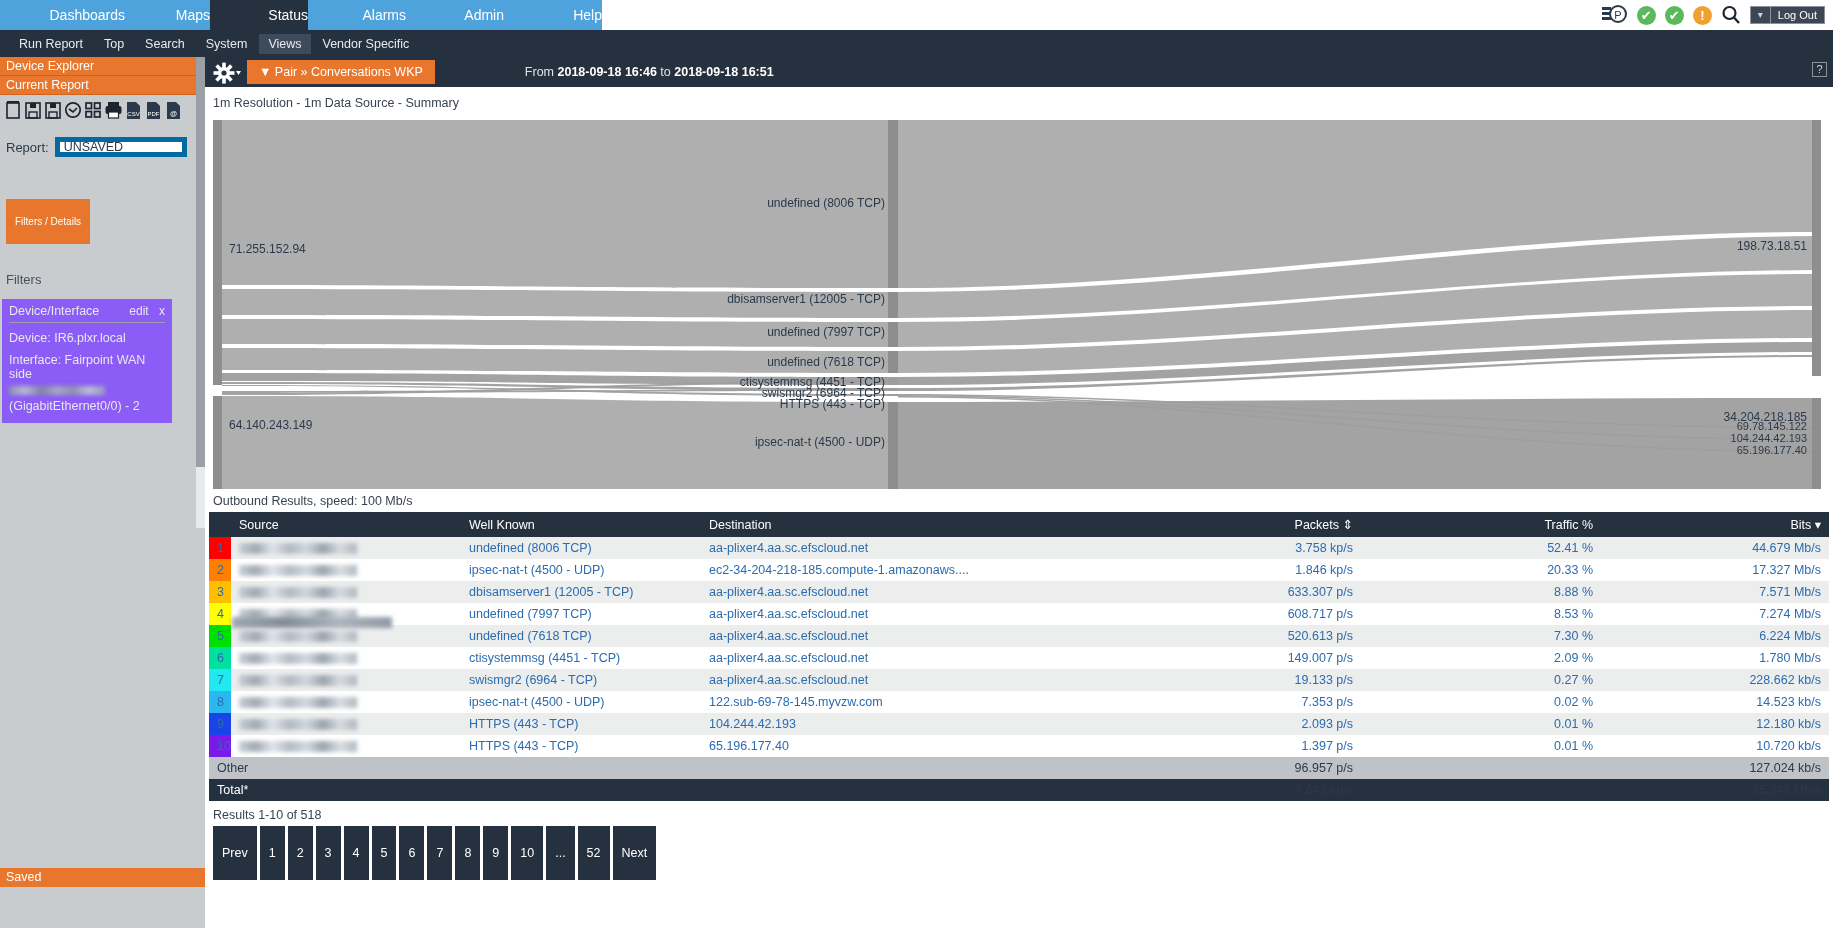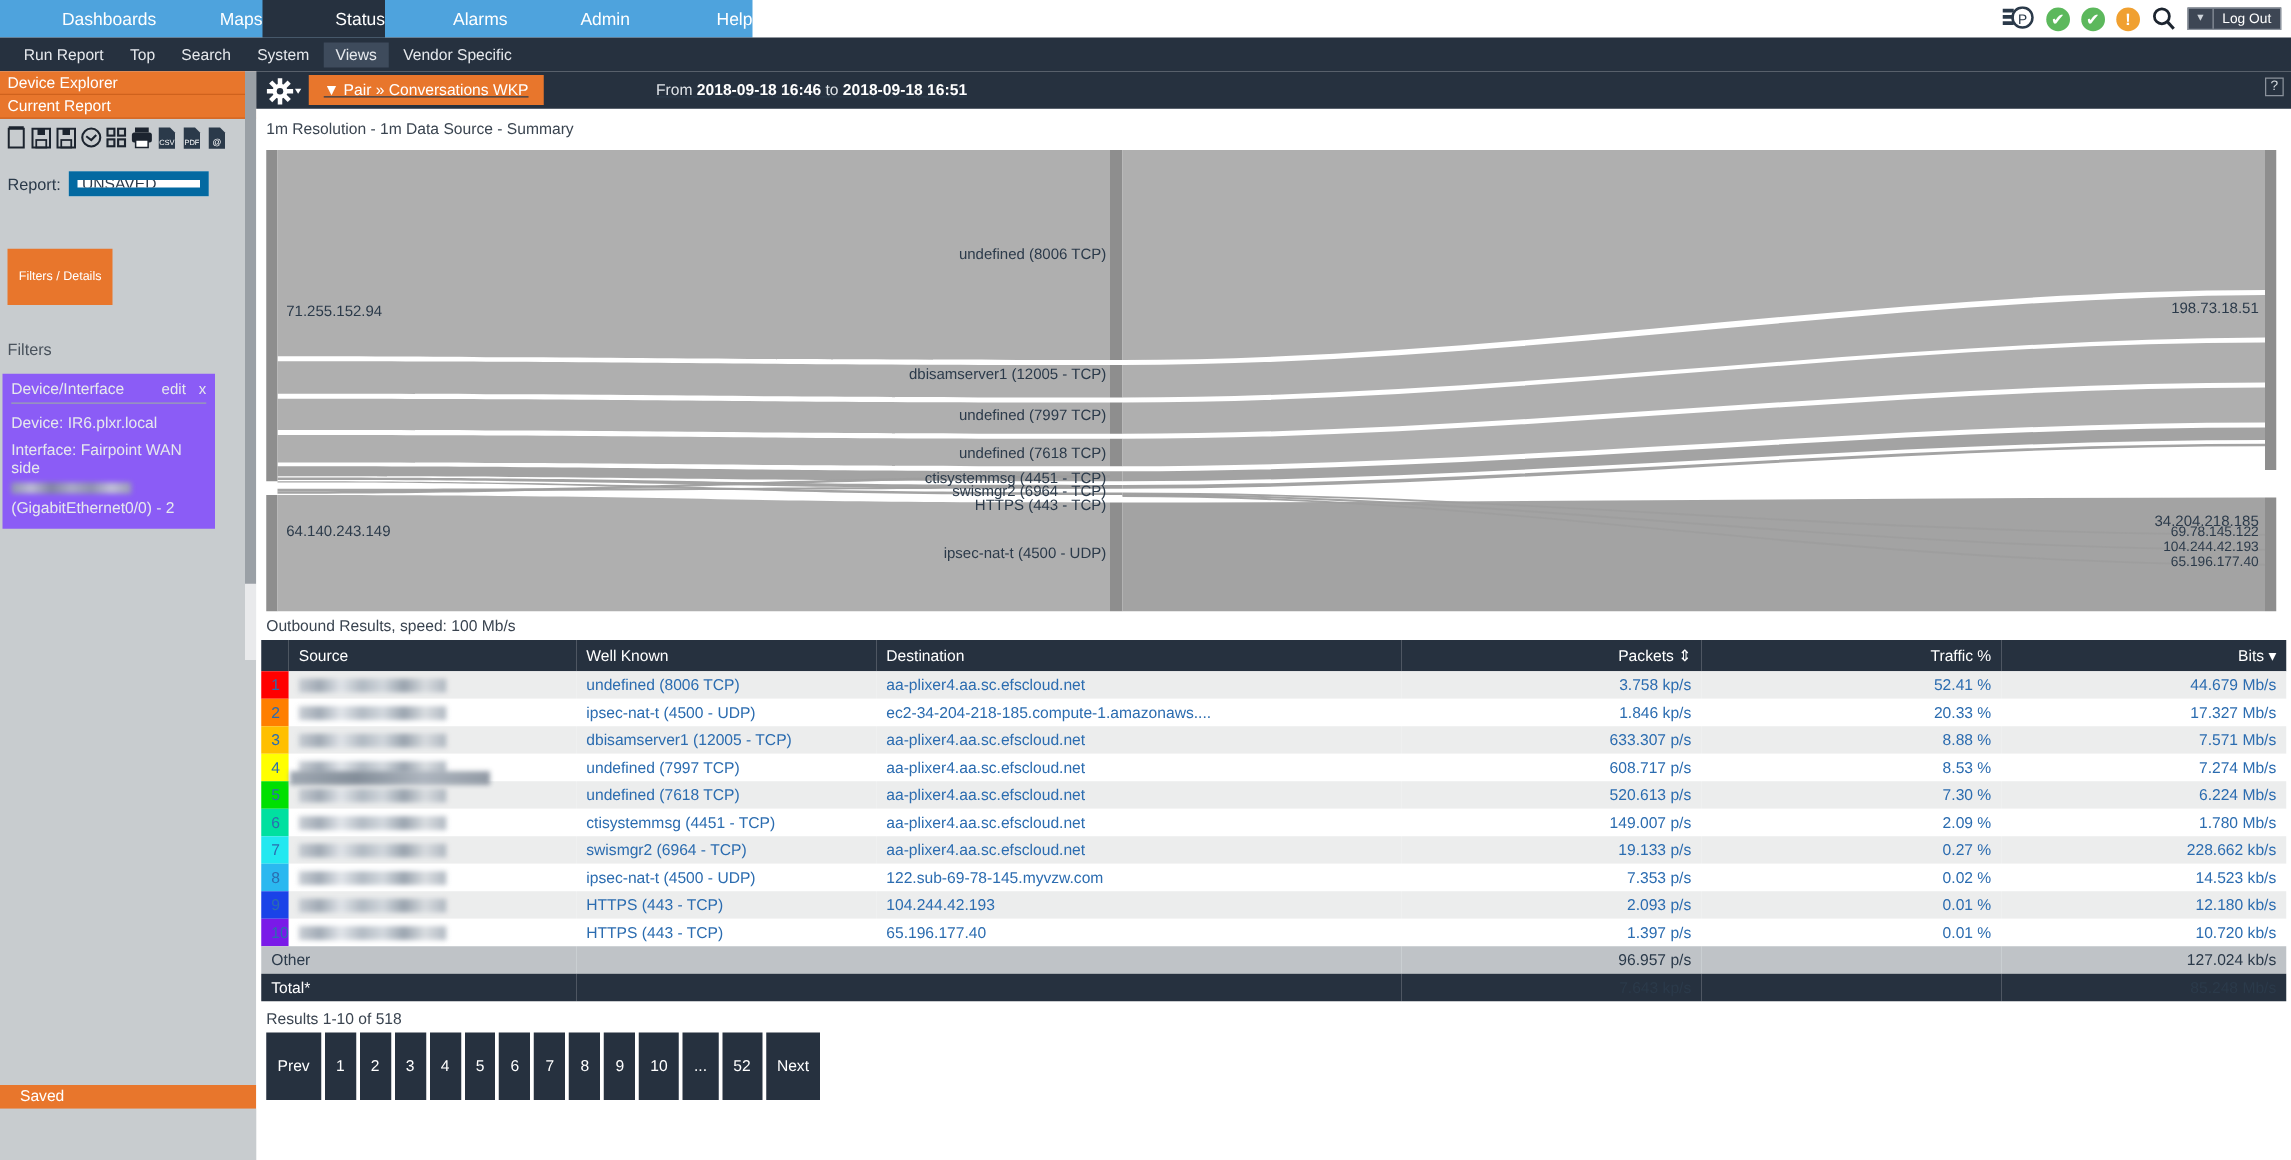--- a/index.html
+++ b/index.html
@@ -32,39 +32,39 @@
   .subnav-item { color:#e6e9ed; font-size:12.5px; padding:3px 9px; margin-right:3px; cursor:pointer; }
   .subnav-item.active { background:#3e4b5c; }
 
   
   .sidebar { position:absolute; left:0; top:57px; width:205px; height:871px; background:#c8cccf; }
   .side-band { height:19px; background:#e8762c; color:#fff; font-size:12.5px; line-height:19px; padding-left:6px; border-bottom:1px solid #cf621d; }
   .side-tools { height:34px; padding:5px 4px 0 4px; display:flex; align-items:flex-start; gap:1px; }
   .tool { width:19px; height:21px; position:relative; cursor:pointer; }
   .report-row { margin-top:8px; padding-left:6px; display:flex; align-items:center; gap:6px; }
   .report-lbl { font-size:13px; color:#2b3a4a; }
-  .report-input { width:112px; height:20px; border:7px solid #0369a1; background:#fff; font-size:12.5px; padding:1px 4px; color:#2b3a4a; font-family:"Liberation Sans", sans-serif; }
+  .report-input { width:132px; height:20px; border:5px solid #0369a1; background:#fff; font-size:12.5px; padding:1px 4px; color:#2b3a4a; font-family:"Liberation Sans", sans-serif; }
   .fd-btn { margin:42px 0 0 6px; background:#e8762c; color:#fff; border:none; font-size:10px; padding:17px 9px; cursor:pointer; font-family:"Liberation Sans", sans-serif;}
   .filters-title { margin:28px 0 0 6px; font-size:13px; color:#49525c; }
   .filter-card { margin:12px 0 16px 2px; width:170px; background:#8b5cf6; color:#e6e9ed; padding:5px 7px 10px 7px; }
   .filter-card-head { display:flex; justify-content:space-between; align-items:center; font-size:12.5px; padding-bottom:4px; border-bottom:1px solid #9aa3ad; }
   .fc-actions { font-size:12px; }
   .fc-actions span { margin-left:7px; cursor:pointer; }
   .filter-line { font-size:12.5px; margin-top:8px; }
   .blurline { height:9px; width:96px; margin-top:5px;
     background:linear-gradient(90deg,#8e9aa6,#c3c9d0,#7f8a97,#aeb6bf,#8e99a4,#c9ced4,#9aa3ad);
     filter:blur(2px); opacity:.85; }
   .scrolltrack { position:absolute; left:196px; top:57px; width:9px; height:471px; background:#e9eaec; }
   .scrollthumb { position:absolute; left:196px; top:57px; width:9px; height:410px; background:#9aa0a6; }
-  .saved-band { position:absolute; left:0; bottom:41px; width:205px; height:19px; background:#e8762c; color:#fff; font-size:12.5px; line-height:19px; padding-left:16px; }
+  .saved-band { position:absolute; left:0; bottom:41px; width:205px; height:19px; background:#e8762c; color:#fff; font-size:12.5px; line-height:19px; padding-left:6px; }
   .side-bottom-fill { position:absolute; left:0; bottom:0; width:205px; height:41px; background:#c8cccf; }
 
   
   .main { position:absolute; left:205px; top:57px; width:1628px; height:871px; background:#ffffff; }
-  .rpt-header { height:30px; background:#26313f; display:flex; align-items:center; padding-left:8px; position:relative;text-decoration:underline; }
+  .rpt-header { height:30px; background:#26313f; display:flex; align-items:center; padding-left:8px; position:relative; }
   .gear { width:22px; height:20px; position:relative; margin-right:12px; cursor:pointer; }
   .pair-btn { background:#e8762c; color:#fff; font-size:12.5px; padding:5px 12px; cursor:pointer; }
   .daterange { color:#dfe3e8; font-size:12.5px; margin-left:90px; }
   .daterange b { color:#ffffff; }
   .help-q { position:absolute; right:6px; top:5px; width:15px; height:15px; border:1px solid #8b929c; color:#cfd4da; font-size:11px; text-align:center; line-height:13px; cursor:pointer; }
   .res-line { font-size:12.5px; color:#3a4450; padding:9px 0 4px 8px; }
 
   
   .sankey-wrap { position:relative; width:1628px; height:375px; }
   .sk-lbl { position:absolute; font-size:12px; color:#2b3a4a; white-space:nowrap; }

